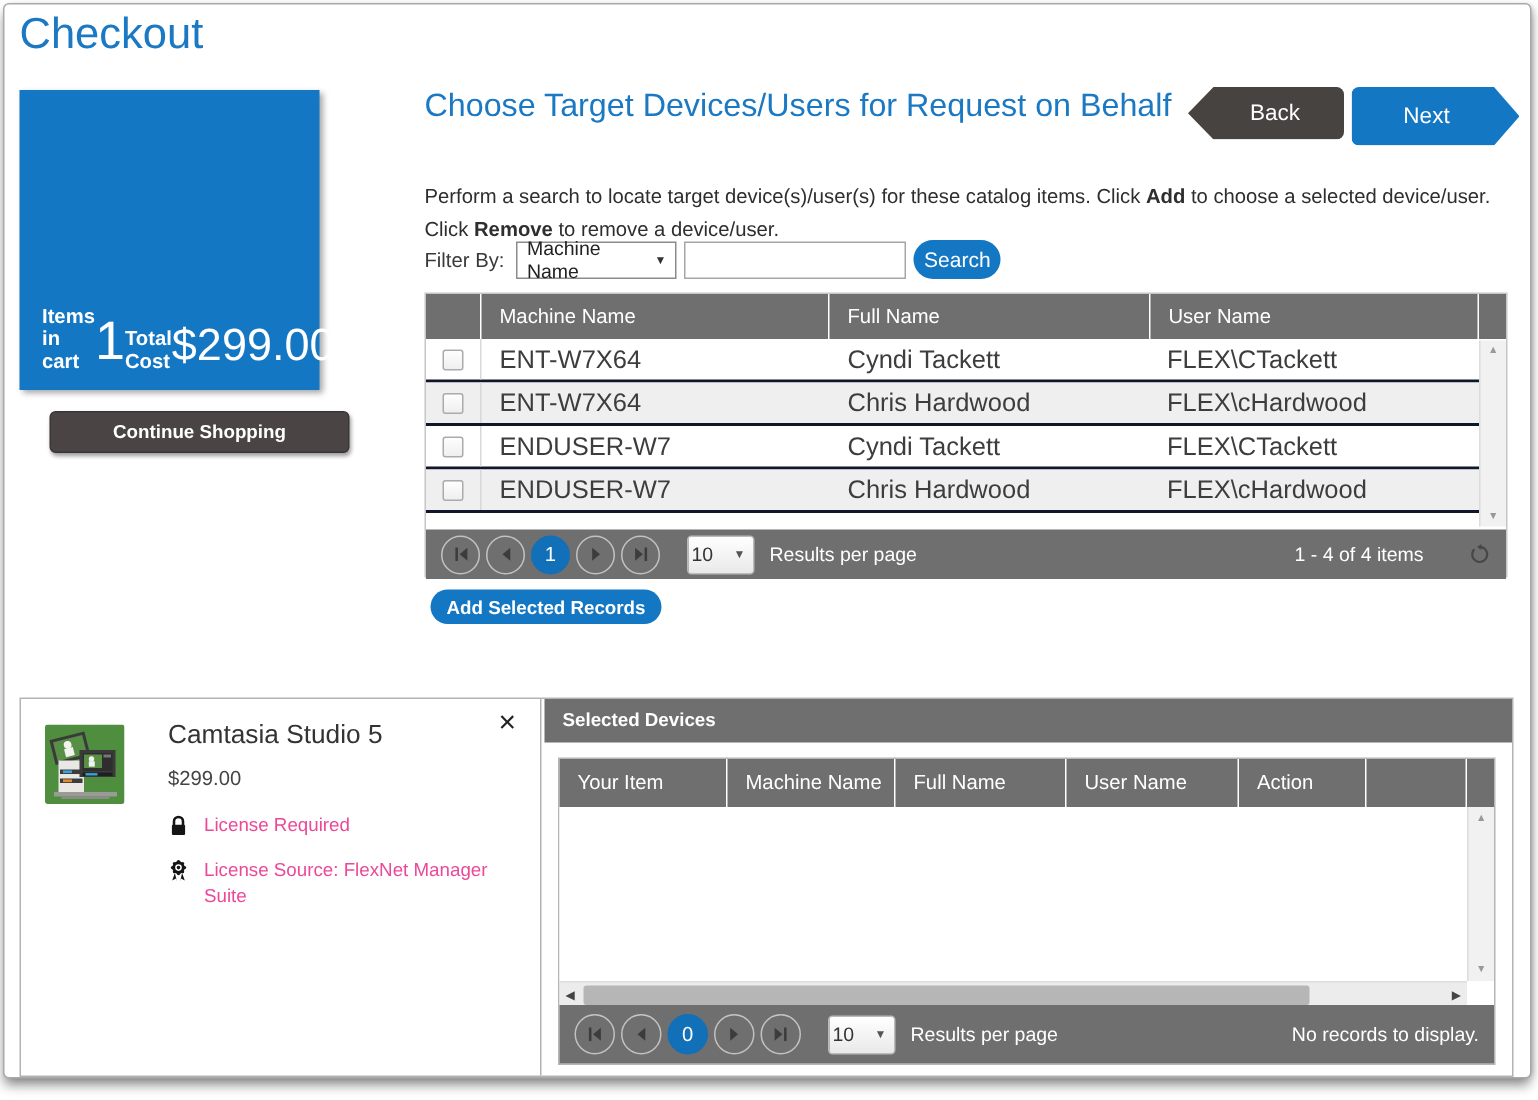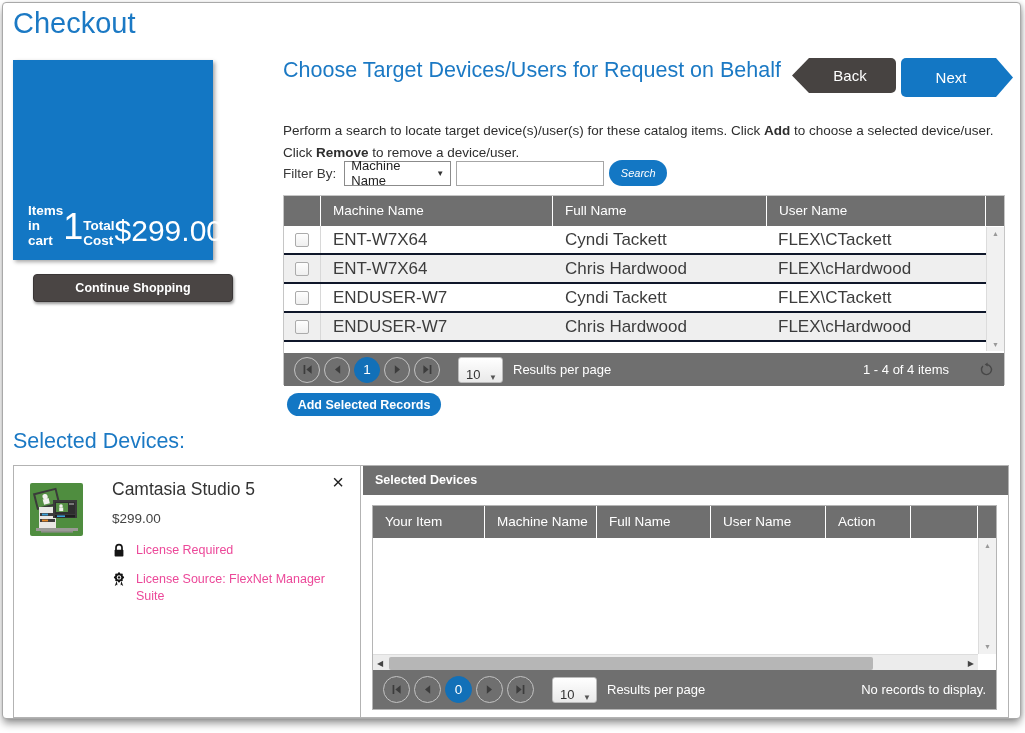--- a/index.html
+++ b/index.html
@@ -31,22 +31,22 @@
               padding-right:12px; border-radius:5px; cursor:pointer;
               clip-path:polygon(0 0, calc(100% - 17px) 0, 100% 50%, calc(100% - 17px) 100%, 0 100%); }
   .instructions { position:absolute; left:280px; top:117px; width:732px; font-size:13.5px; line-height:21.5px; color:#2e2e2e; }
   
   .filter-row { position:absolute; left:280px; top:157px; height:26px; display:flex; align-items:center; }
   .filter-label { font-size:13.5px; color:#3a3a3a; margin-right:8px; }
   .select-box { width:107px; height:25px; border:1px solid #8b8b8b; background:#fff; display:flex;
                 align-items:center; padding:0 6px; font-size:13px; color:#222; cursor:pointer; }
   .select-box .chev { margin-left:auto; font-size:8px; color:#333; }
   .filter-input { width:148px; height:25px; border:1px solid #a6a6a6; margin-left:5px; padding:0 5px; font-size:13px; }
-  .search-btn { width:58px; height:26px; margin-left:5px; background:#1377c4; color:#fff; font-size:11px;
-                border:none; border-radius:13px; cursor:pointer;font-style:italic; }
+  .search-btn { width:58px; height:26px; margin-left:5px; background:#1377c4; color:#fff; font-size:14px;
+                border:none; border-radius:13px; cursor:pointer; }
   
   .grid1 { position:absolute; left:280px; top:192px; width:722px; height:190px; border:1px solid #c6c6c6; background:#fff; }
   .g-header { display:flex; gap:1px; background:#fff; }
   .g-header .hc { background:#6f6f6f; color:#fff; font-size:13.5px; height:30px; line-height:30px; padding-left:12px; }
   .g1-c0{width:36px; padding-left:0!important;} .g1-c1{width:231px;} .g1-c2{width:213px;} .g1-c3{flex:1;} .g1-cs{width:18px; padding-left:0!important;}
   .g-row { display:flex; height:29px; border-bottom:2px solid #0f172a; align-items:center; font-size:17px; color:#3d3d3d; }
   .g-row.alt { background:#efefef; }
   .g-row .cell { padding-left:12px; overflow:hidden; white-space:nowrap; }
   .chkcell { width:37px; height:100%; display:flex; align-items:center; justify-content:center; border-right:1px solid #d8d8d8; }
   .checkbox { width:14px; height:14px; border:1px solid #ababab; border-radius:2px; background:linear-gradient(#fefefe,#efefef); cursor:pointer; }
@@ -56,21 +56,21 @@
              display:flex; flex-direction:column; justify-content:space-between; align-items:center; padding:3px 0; }
   .scr-arrow { font-size:7px; color:#999; line-height:7px; cursor:pointer; }
   
   .pager { background:#6f6f6f; display:flex; align-items:center; padding:0 10px; color:#fff; }
   .grid1 .pager { height:33px; }
   .pcircle { width:26px; height:26px; border-radius:50%; border:1px solid #c2c2c2; display:flex; align-items:center;
              justify-content:center; margin-right:4px; cursor:pointer; }
   .pcircle svg { display:block; }
   .pcircle.active { background:#1270b8; border-color:#1270b8; color:#fff; font-size:13.5px; }
   .pagesize { width:45px; height:26px; margin-left:14px; background:linear-gradient(#fff,#e9e9e9); border:1px solid #bbb;
-              border-radius:3px; display:flex; align-items:flex-end; padding:0 5px 0 7px; color:#333; font-size:13px; cursor:pointer; }
+              border-radius:3px; display:flex; align-items:center; padding:0 5px 0 2px; color:#333; font-size:13px; cursor:pointer; }
   .pagesize .chev { margin-left:auto; font-size:8px; color:#555; }
   .pager-label { font-size:13px; margin-left:10px; }
   .pager-right { margin-left:auto; font-size:13px; display:flex; align-items:center; }
   .refresh { margin-left:30px; cursor:pointer; display:flex; }
   
   .add-btn { position:absolute; left:284px; top:390px; width:154px; height:23px; background:#1377c4; color:#fff;
              font-size:12.5px; font-weight:bold; border:none; border-radius:12px; cursor:pointer; }
   .sel-heading { position:absolute; left:10px; top:426px; font-size:21.5px; color:#1b79c4; font-weight:400; }
   
   .bottom { position:absolute; left:10px; top:462px; width:996px; height:253px; border:1px solid #b3b3b3; display:flex; }
@@ -230,21 +230,20 @@
               <path d="M7.5 2.6a5 5 0 1 1-3.6 1.5" fill="none" stroke="#474747" stroke-width="1.4"></path>
               <path d="M8.6 0.6l-2.9 2 2.9 2z" fill="#474747"></path>
             </svg>
           </span>
       </div>
     </div>
   </div>
 
   <button class="add-btn">Add Selected Records</button>
 
-  <div class="sel-heading">Selected Devices:</div>
 
   <div class="bottom">
 
     <div class="left-panel">
       <div class="item-card">
         <span class="item-icon">
           <svg width="53" height="53" viewBox="0 0 53 53">
             <rect width="53" height="53" rx="2" fill="#4f8d3f"></rect>
             <g transform="rotate(-14 18 17)">
               <rect x="5" y="7" width="24" height="17" fill="#3a3a3a"></rect>

